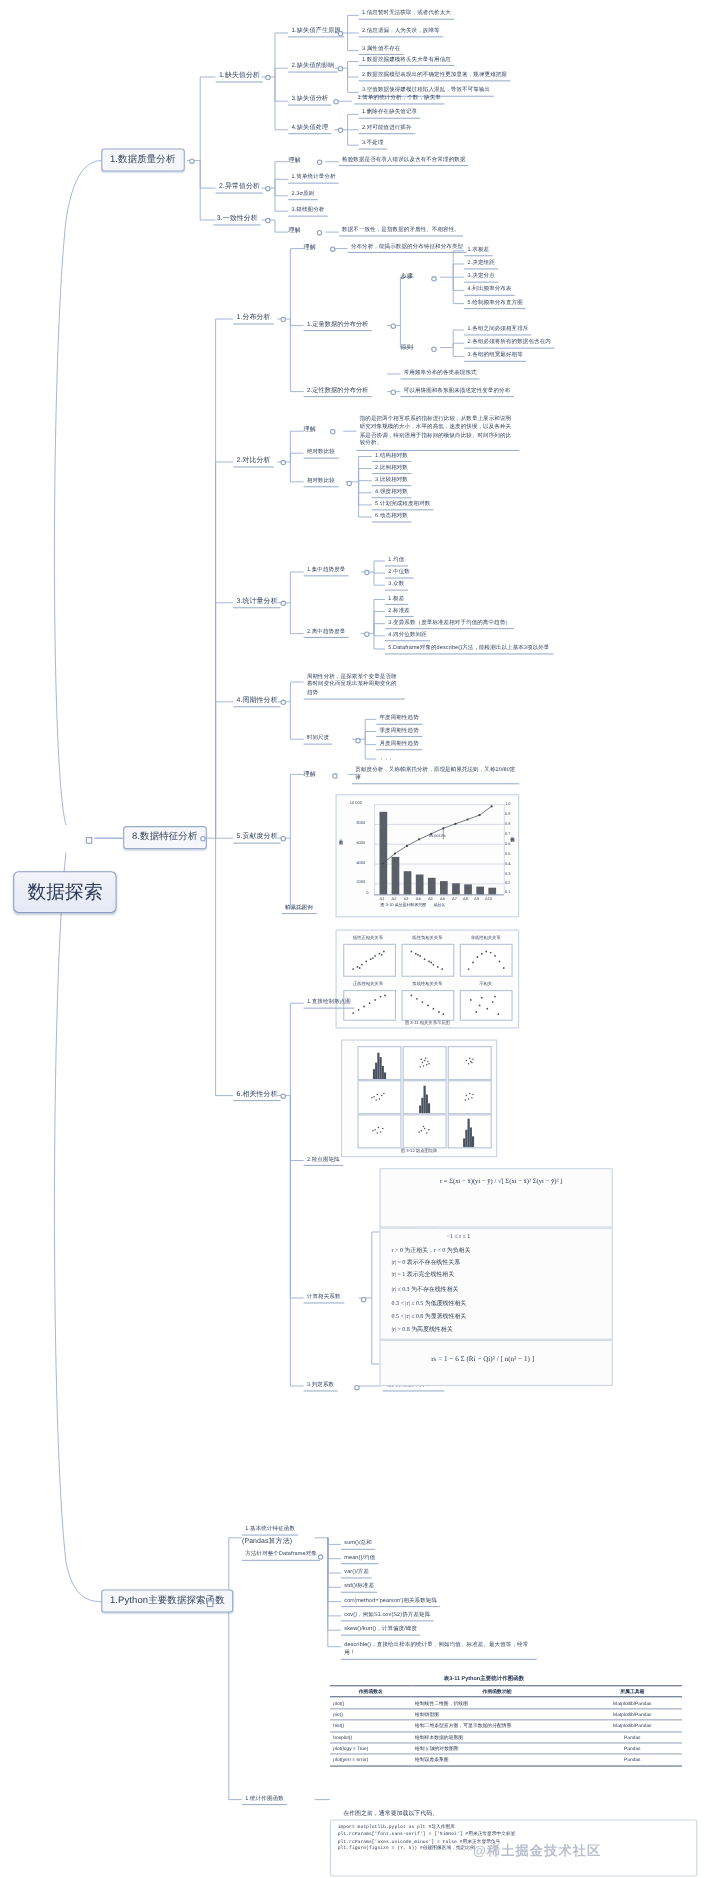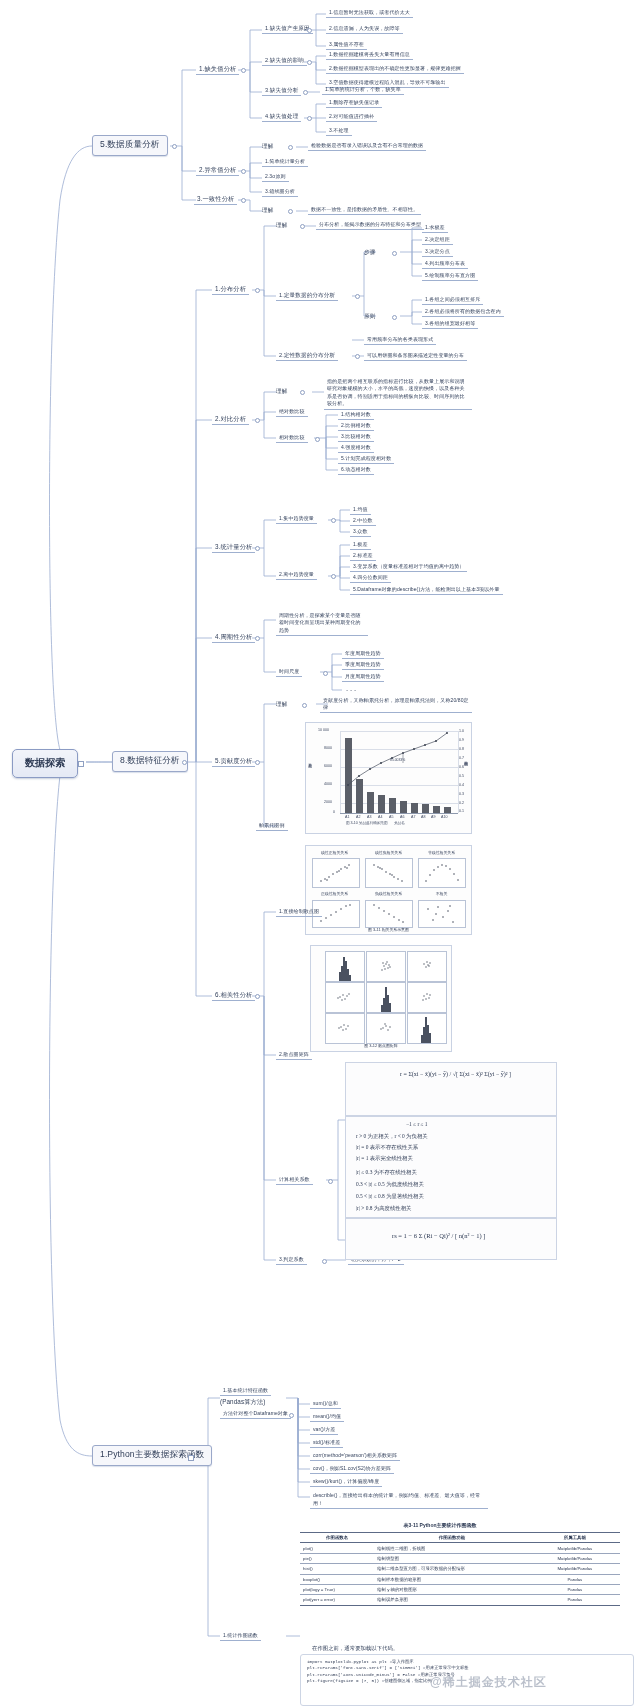--- a/index.html
+++ b/index.html
@@ -18,24 +18,25 @@
     white-space:nowrap;
     color:#2f3d57;
     letter-spacing:.1px;
   }
   
   .root{
     background:linear-gradient(#f2f4fa,#e4e9f5);
     border:1.2px solid #8b9bc4;
     border-radius:5px;
     padding:6px 12px 7px 12px;
-    font-size:10px;
-    font-weight:bold;
+    font-size:17px;
+    font-weight:normal;
     color:#2d3a54;
     box-shadow:0 1px 2px rgba(90,110,150,.35);
+    margin-top:43px;
   }
   
   .lv1{
     background:#f6f7fb;
     border:1px solid #9aa8c9;
     border-radius:3px;
     padding:3px 7px 4px 7px;
     font-size:8.6px;
     color:#2f3d57;
     box-shadow:0 1px 1px rgba(120,140,180,.28);
@@ -249,21 +250,21 @@
     <path d="M298 1398 L298 1469 L310 1469"></path>
     <path d="M298 1398 L298 1482 L310 1482"></path>
     <path d="M298 1398 L298 1497 L310 1497"></path>
     <path d="M286 1636 L300 1636"></path>
   </g>
 </svg>
 
 <div class="node root" style="left:12px;top:749px;">数据探索</div>
 <span class="dotsq" style="left:78px;top:761px;"></span>
 
-<div class="node lv1" style="left:92px;top:135px;">5.数据质量分析</div>
+<div class="node lv1" style="left:92px;top:135px;">1.数据质量分析</div>
 <span class="dot" style="left:172px;top:144px;"></span>
 
 <div class="node u" style="left:196px;top:64px;">1.缺失值分析</div>
 <span class="dot" style="left:241px;top:68px;"></span>
 
 <div class="node u sm" style="left:262px;top:24px;">1.缺失值产生原因</div>
 <span class="dot" style="left:307px;top:28px;"></span>
 <div class="node u xs" style="left:326px;top:9px;">1.信息暂时无法获取，或者代价太大</div>
 <div class="node u xs" style="left:326px;top:25px;">2.信息遗漏，人为失误，故障等</div>
 <div class="node u xs" style="left:326px;top:41px;">3.属性值不存在</div>

